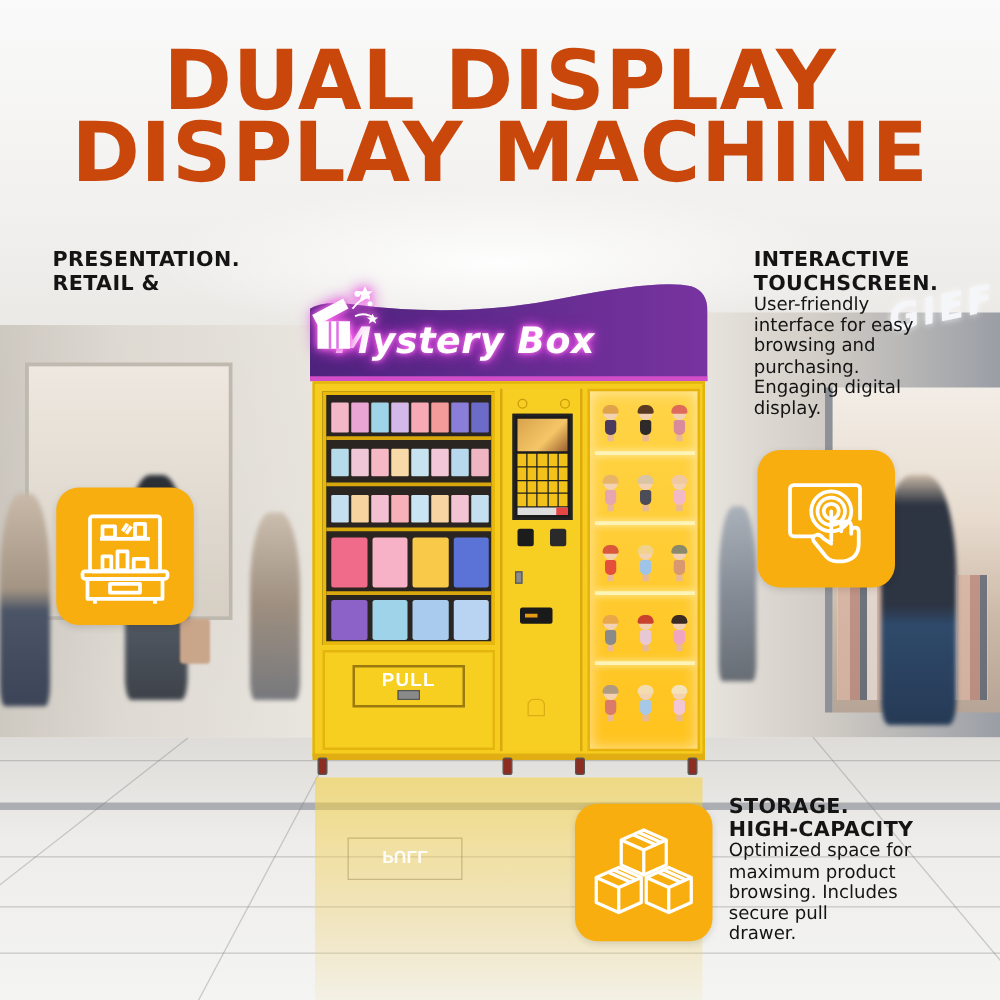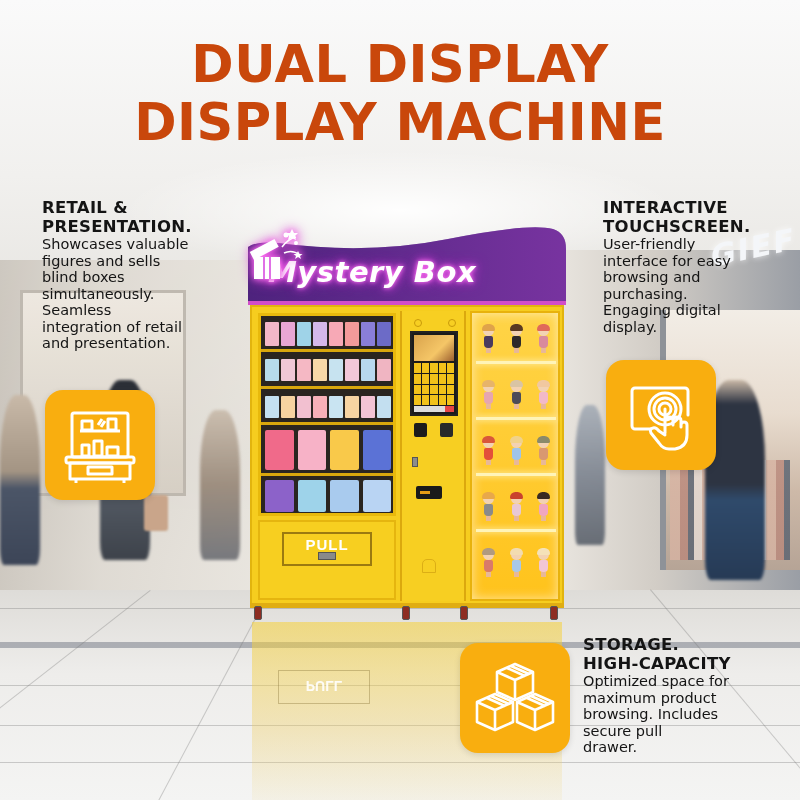--- a/index.html
+++ b/index.html
@@ -36,21 +36,21 @@
     background: linear-gradient(180deg,#dedcd8 0%,#eeedeb 40%,#f4f4f3 100%); }
   .floor-line { position:absolute; height:1px; background:rgba(120,120,120,.35); left:0; width:800px; }
   .floor-diag { position:absolute; width:1px; height:320px; background: rgba(120,120,120,.35); transform-origin: top left; }
   .reflection { position:absolute; left: 252px; top: 622px; width: 310px; height: 178px;
     background: linear-gradient(180deg, rgba(246,209,56,.55) 0%, rgba(240,205,90,.35) 60%, rgba(240,220,150,.15) 100%); }
   .reflection .ref-pull { position:absolute; left: 26px; top: 48px; width:92px; height:34px; border:1px solid rgba(140,120,60,.4);
     color: rgba(255,255,255,.9); font-weight:700; font-size:14px; text-align:center; line-height:34px; transform: scaleY(-1); }
 
   
   .headline { position:absolute; left:0; top:36px; width:800px; text-align:center; color:#c9470b;
-    font-family:"DejaVu Sans", sans-serif; font-weight:700; font-size:51px; line-height:58px; letter-spacing:0.5px; }
+    font-family:"DejaVu Sans", sans-serif; font-weight:700; font-size:66px; line-height:58px; letter-spacing:0.5px; }
 
   
   .feature { position:absolute; color:#141414; }
   .feature .ft-title { font-family:"DejaVu Sans", sans-serif; font-weight:700; font-size:16.5px; line-height:19px; letter-spacing:.3px; }
   .feature .ft-body { font-family:"DejaVu Sans", sans-serif; font-size:14.5px; line-height:16.5px; white-space: pre-line; }
   .f-left { left: 42px; top: 198px; width: 210px; }
   .f-right { left: 603px; top: 198px; width: 200px; }
   .f-bottom { left: 583px; top: 635px; width: 215px; }
 
   
@@ -377,30 +377,23 @@
   </div>
   <div class="base-bar"></div>
   <div class="caster" style="left:6px;"></div>
   <div class="caster" style="left:154px;"></div>
   <div class="caster" style="left:212px;"></div>
   <div class="caster" style="left:302px;"></div>
 </div>
 
 <div class="feature f-left">
   <div class="ft-title">
+    <div>PRESENTATION.</div>
     <div>RETAIL &amp;</div>
-    <div>PRESENTATION.</div>
-  </div>
-  <div class="ft-body">Showcases valuable
-figures and sells
-blind boxes
-simultaneously.
-Seamless
-integration of retail
-and presentation.</div>
+  </div>
 </div>
 <div class="tile tile-left">
   <svg width="80" height="80" viewBox="0 0 80 80" fill="none" stroke="#fff" stroke-width="3" stroke-linejoin="round">
     <rect x="12" y="8" width="56" height="44" rx="2"></rect>
     <line x1="20" y1="26" x2="60" y2="26"></line>
     <rect x="22" y="16" width="10" height="9"></rect>
     <rect x="48" y="14" width="8" height="11"></rect>
     <line x1="38" y1="20" x2="42" y2="14"></line>
     <line x1="41" y1="22" x2="45" y2="16"></line>
     <rect x="22" y="40" width="7" height="11"></rect>

